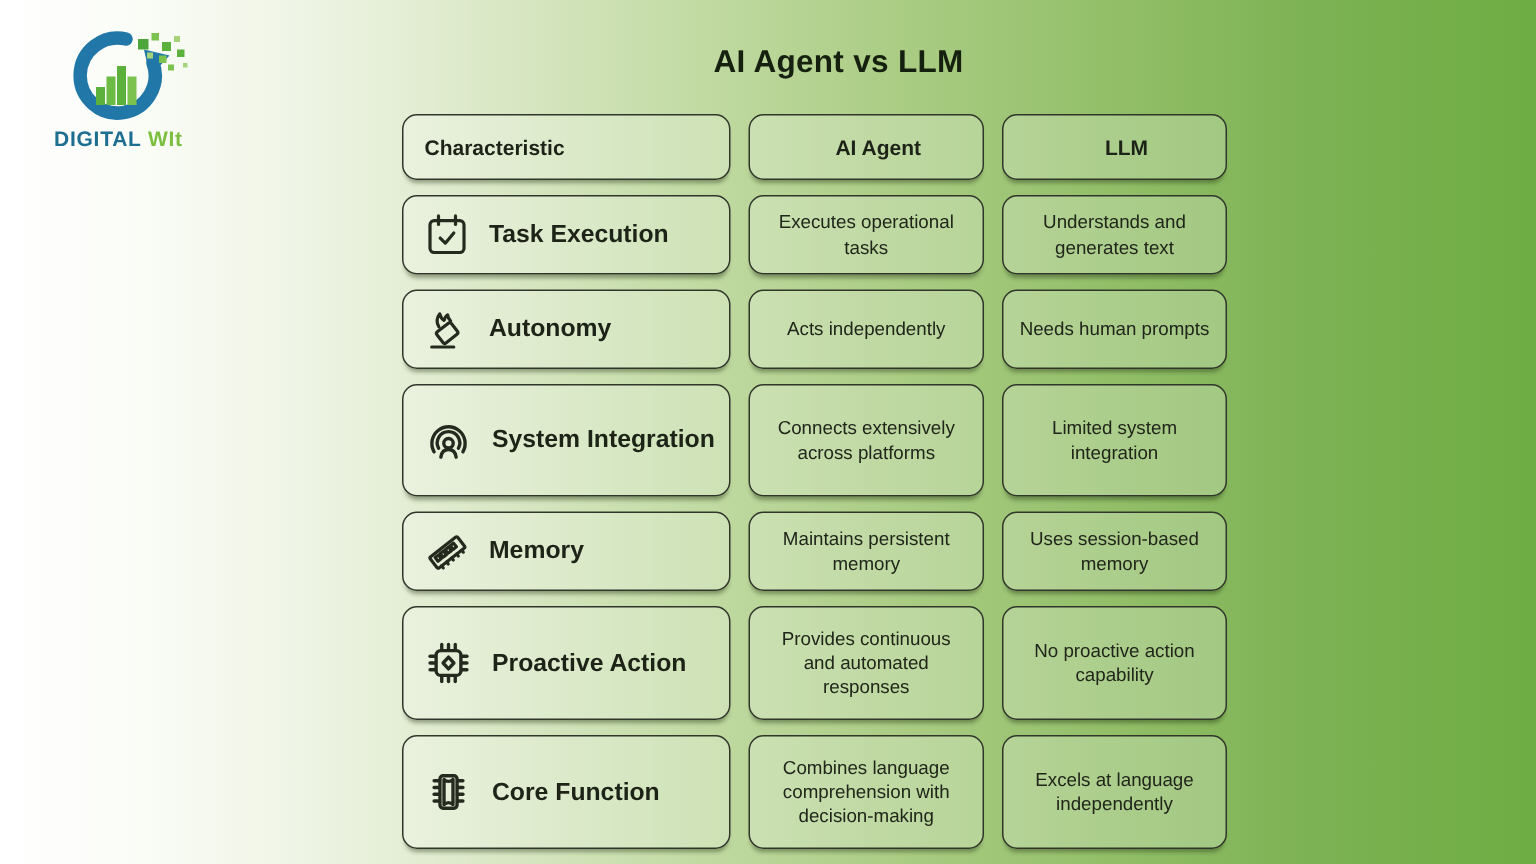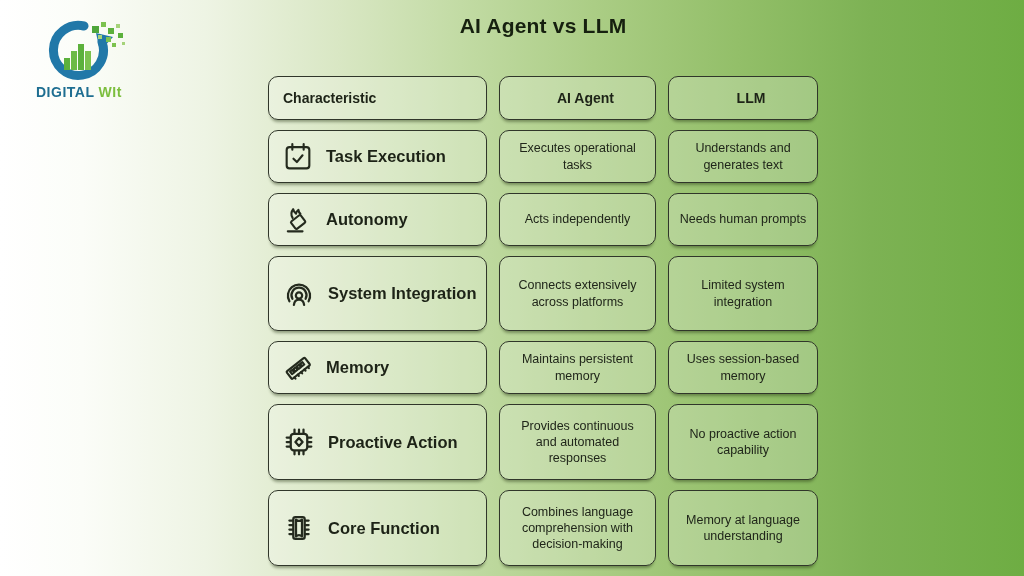--- a/index.html
+++ b/index.html
@@ -16,21 +16,21 @@
 
   
   .logo{position:absolute;left:36px;top:20px;width:140px;}
   .logo-mark{display:block;margin-left:4px;}
   .logo-text{font-size:14px;font-weight:700;letter-spacing:.5px;margin-top:2px;}
   .logo-text .blue{color:#1e6e91;margin-top:38px;}
   .logo-text .green{color:#7cbe3e;}
 
   
   .page-title{
-    position:absolute;left:268px;top:14px;width:550px;margin:0;
+    position:absolute;left:268px;top:14px;width:550px;margin:16px;
     text-align:center;font-size:21px;font-weight:700;color:#16200f;
     letter-spacing:.2px;
   }
 
   
   .cmp-table{
     position:absolute;left:268px;top:76px;
     display:grid;
     grid-template-columns:219px 157px 150px;
     grid-template-rows:44px 53px 53px 75px 53px 76px 76px;
@@ -187,16 +187,16 @@
             <line x1="5.6" y1="16" x2="8" y2="16"></line>
           <line x1="16" y1="7" x2="18.4" y2="7"></line>
             <line x1="16" y1="10" x2="18.4" y2="10"></line>
           <line x1="16" y1="13" x2="18.4" y2="13"></line>
             <line x1="16" y1="16" x2="18.4" y2="16"></line>
         </svg>
       </span>
       <span>Core Function</span>
     </div>
     <div class="cell desc">Combines language comprehension with decision-making</div>
-    <div class="cell desc">Memory at language understanding</div>
+    <div class="cell desc">Excels at language independently</div>
 
   </div>
 </div>
 
 </body></html>

